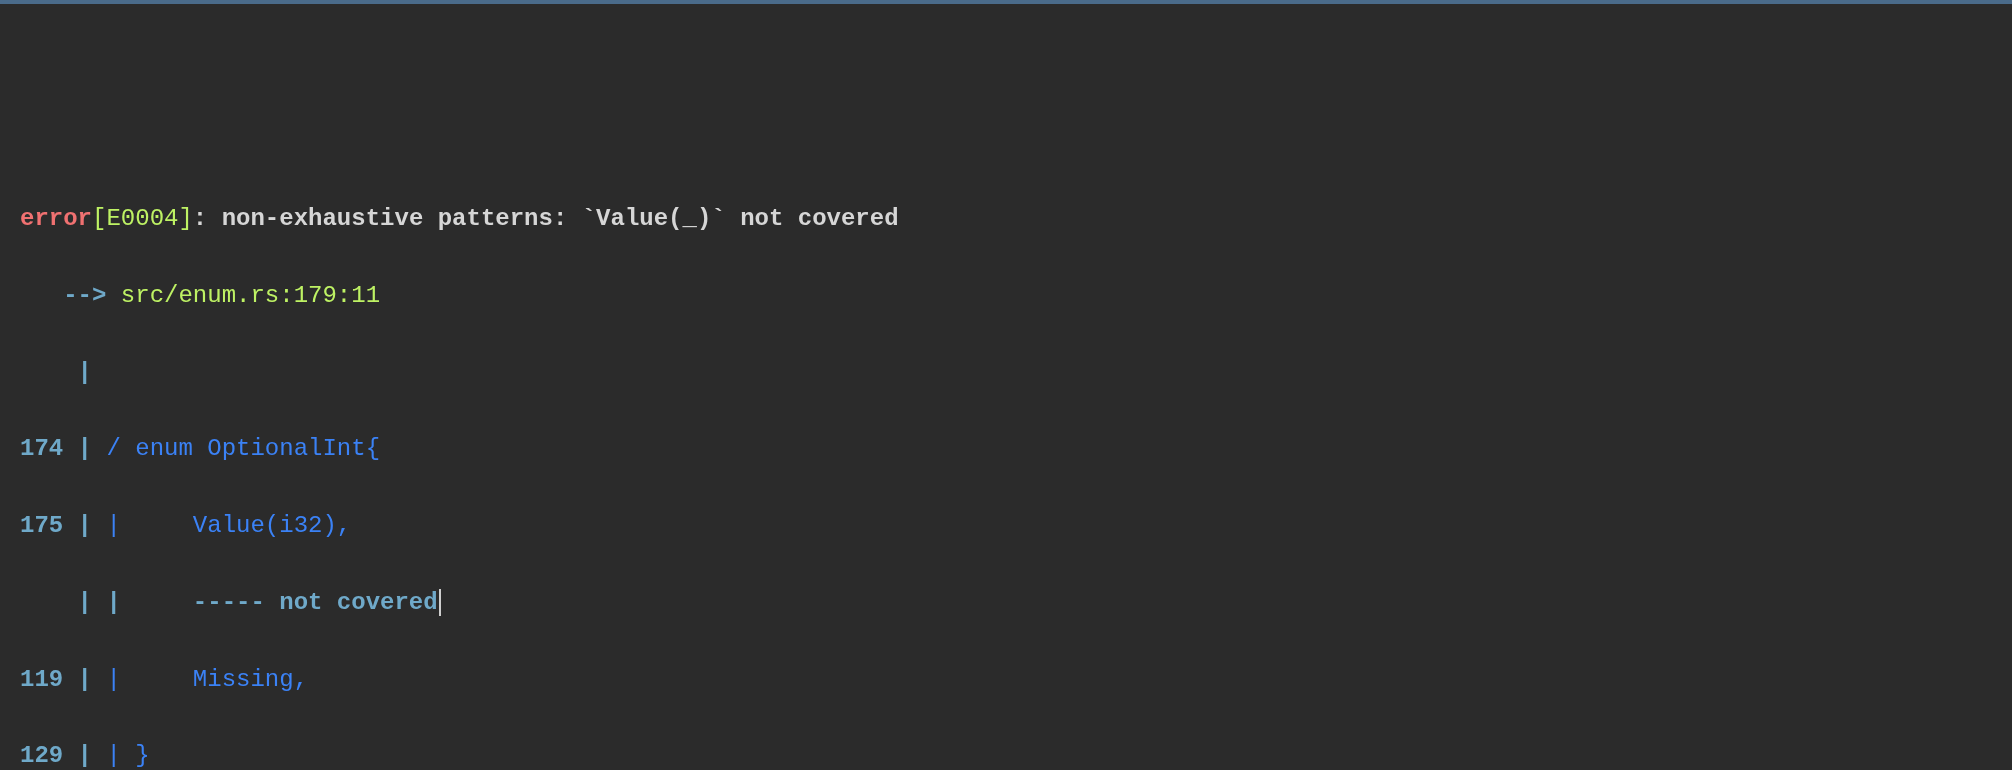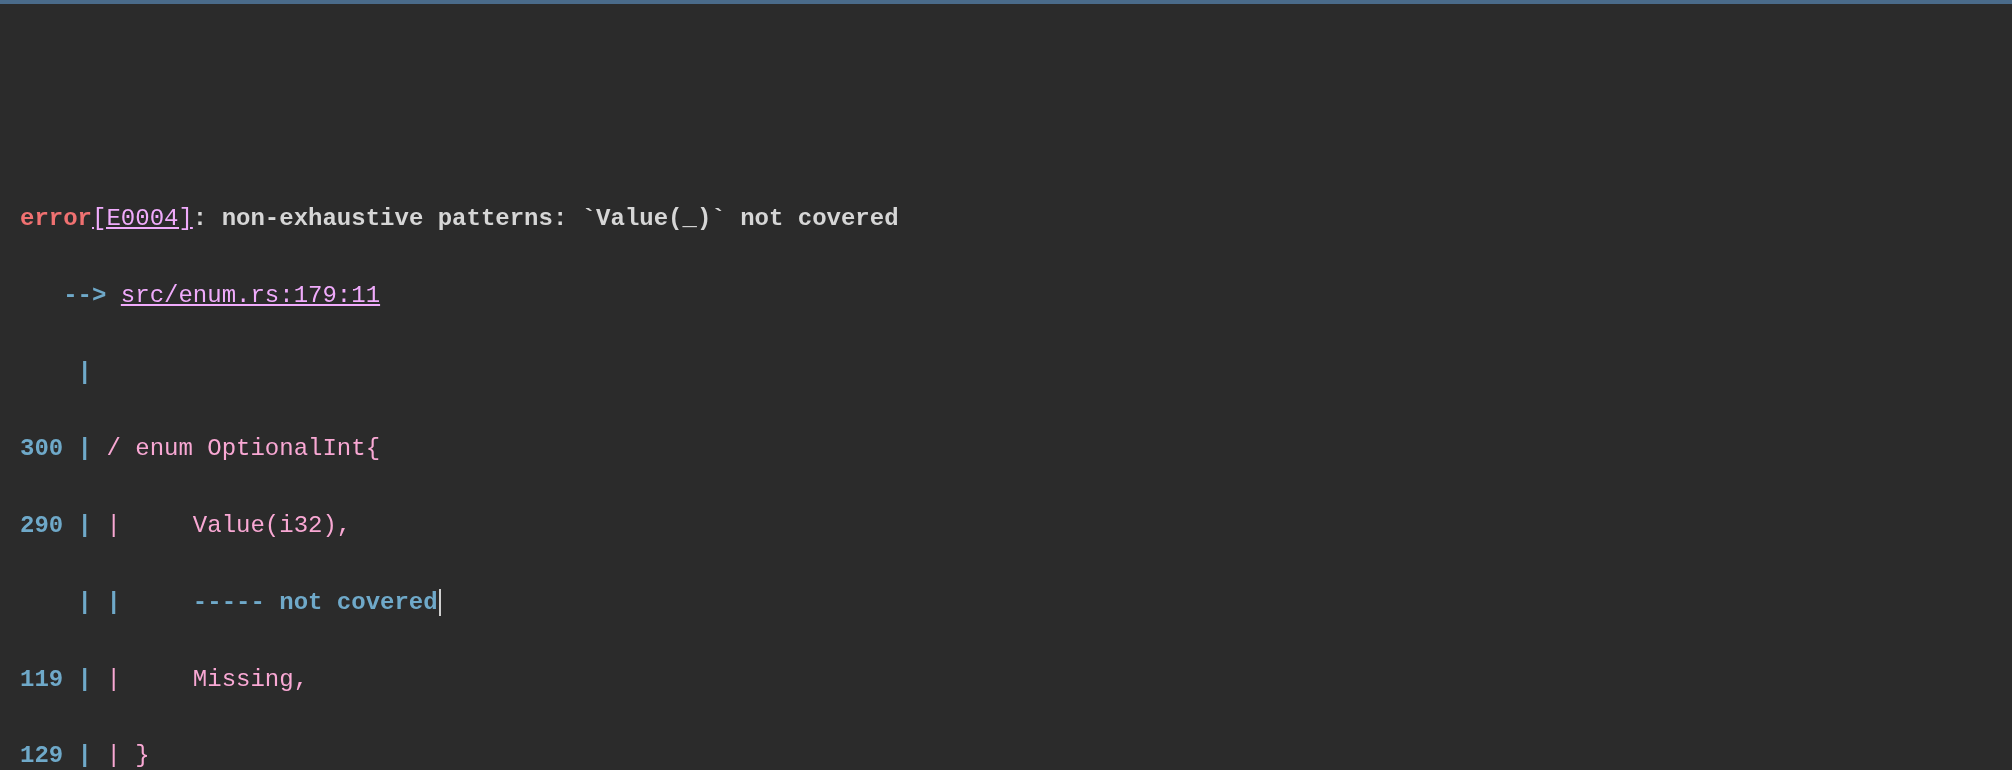--- a/index.html
+++ b/index.html
@@ -13,44 +13,44 @@
     white-space: pre;
     overflow-x: auto;
   }
   .top-edge {
     position: absolute;
     top: 0; left: 0; right: 0;
     height: 4px;
     background: #4a6b8a;
   }
   .err   { color: #f07171; font-weight: bold; text-align: right; }
-  .link  { color: #f0abfc; text-decoration: underline; }
+  .link  { color: #bef264; }
   .blue  { color: #6fa9c9; font-weight: bold; }
-  .red   { color: #f9a8d4; }
+  .red   { color: #3b82f6; }
   .white { color: #d6d6d6; font-weight: bold; }
   .cursor {
     display: inline-block;
     width: 2px; height: 1.1em;
     background: #cfcfcf;
     vertical-align: text-bottom;
     margin-left: 1px;
   }
   .line { display: block; }
 </style>
 </head>
 <body>
 <div class="top-edge"></div>
 
 
 
 <span class="line"><span class="err">error</span><span class="link">[E0004]</span><span class="white">: non-exhaustive patterns: `Value(_)` not covered</span></span>
 <span class="line"><span class="blue">   --&gt; </span><span class="link">src/enum.rs:179:11</span></span>
 <span class="line"><span class="blue">    | </span></span>
-<span class="line"><span class="blue">300 | </span><span class="red">/ enum OptionalInt{</span></span>
-<span class="line"><span class="blue">290 | </span><span class="red">|     Value(i32),</span></span>
+<span class="line"><span class="blue">174 | </span><span class="red">/ enum OptionalInt{</span></span>
+<span class="line"><span class="blue">175 | </span><span class="red">|     Value(i32),</span></span>
 <span class="line"><span class="blue">    | </span><span class="blue">|     ----- </span><span class="blue">not covered</span><span class="cursor"></span></span>
 <span class="line"><span class="blue">119 | </span><span class="red">|     Missing,</span></span>
 <span class="line"><span class="blue">129 | </span><span class="red">| }</span></span>
 
 
 
 
 
 
 

